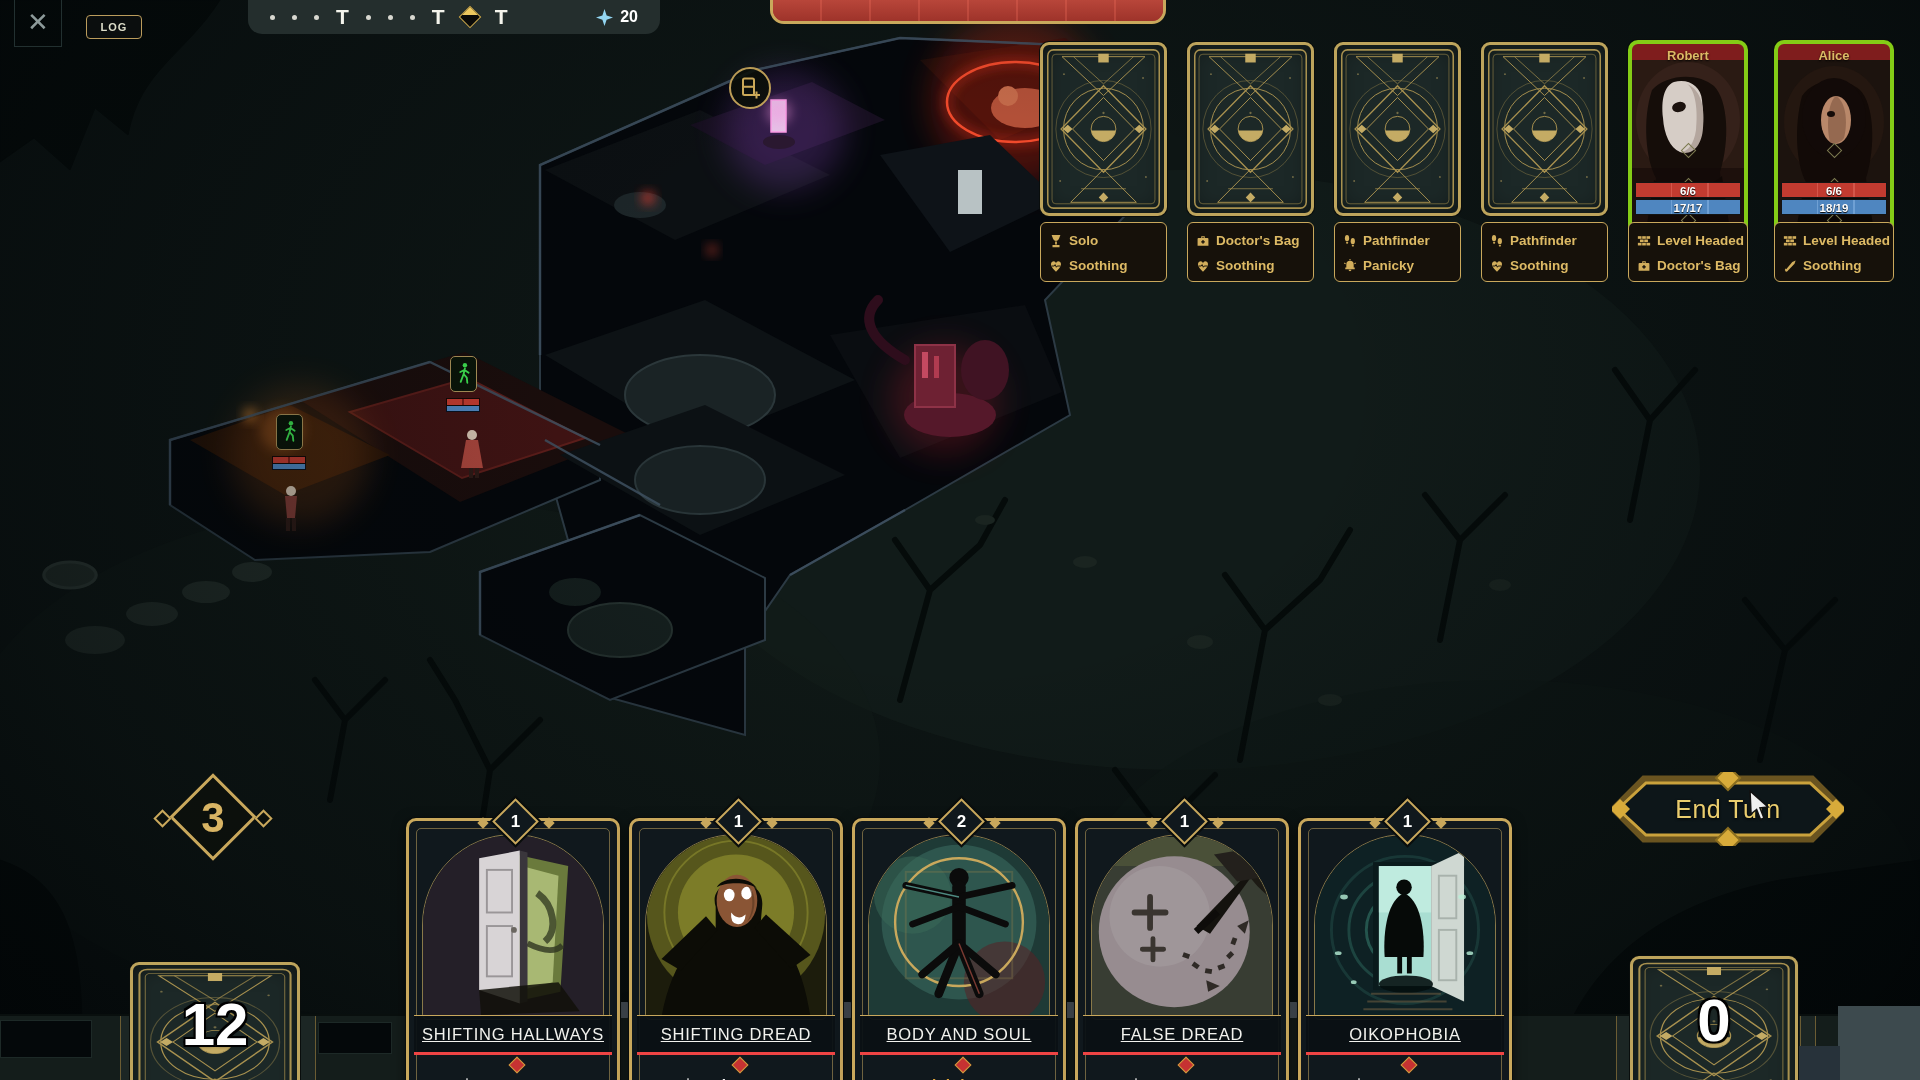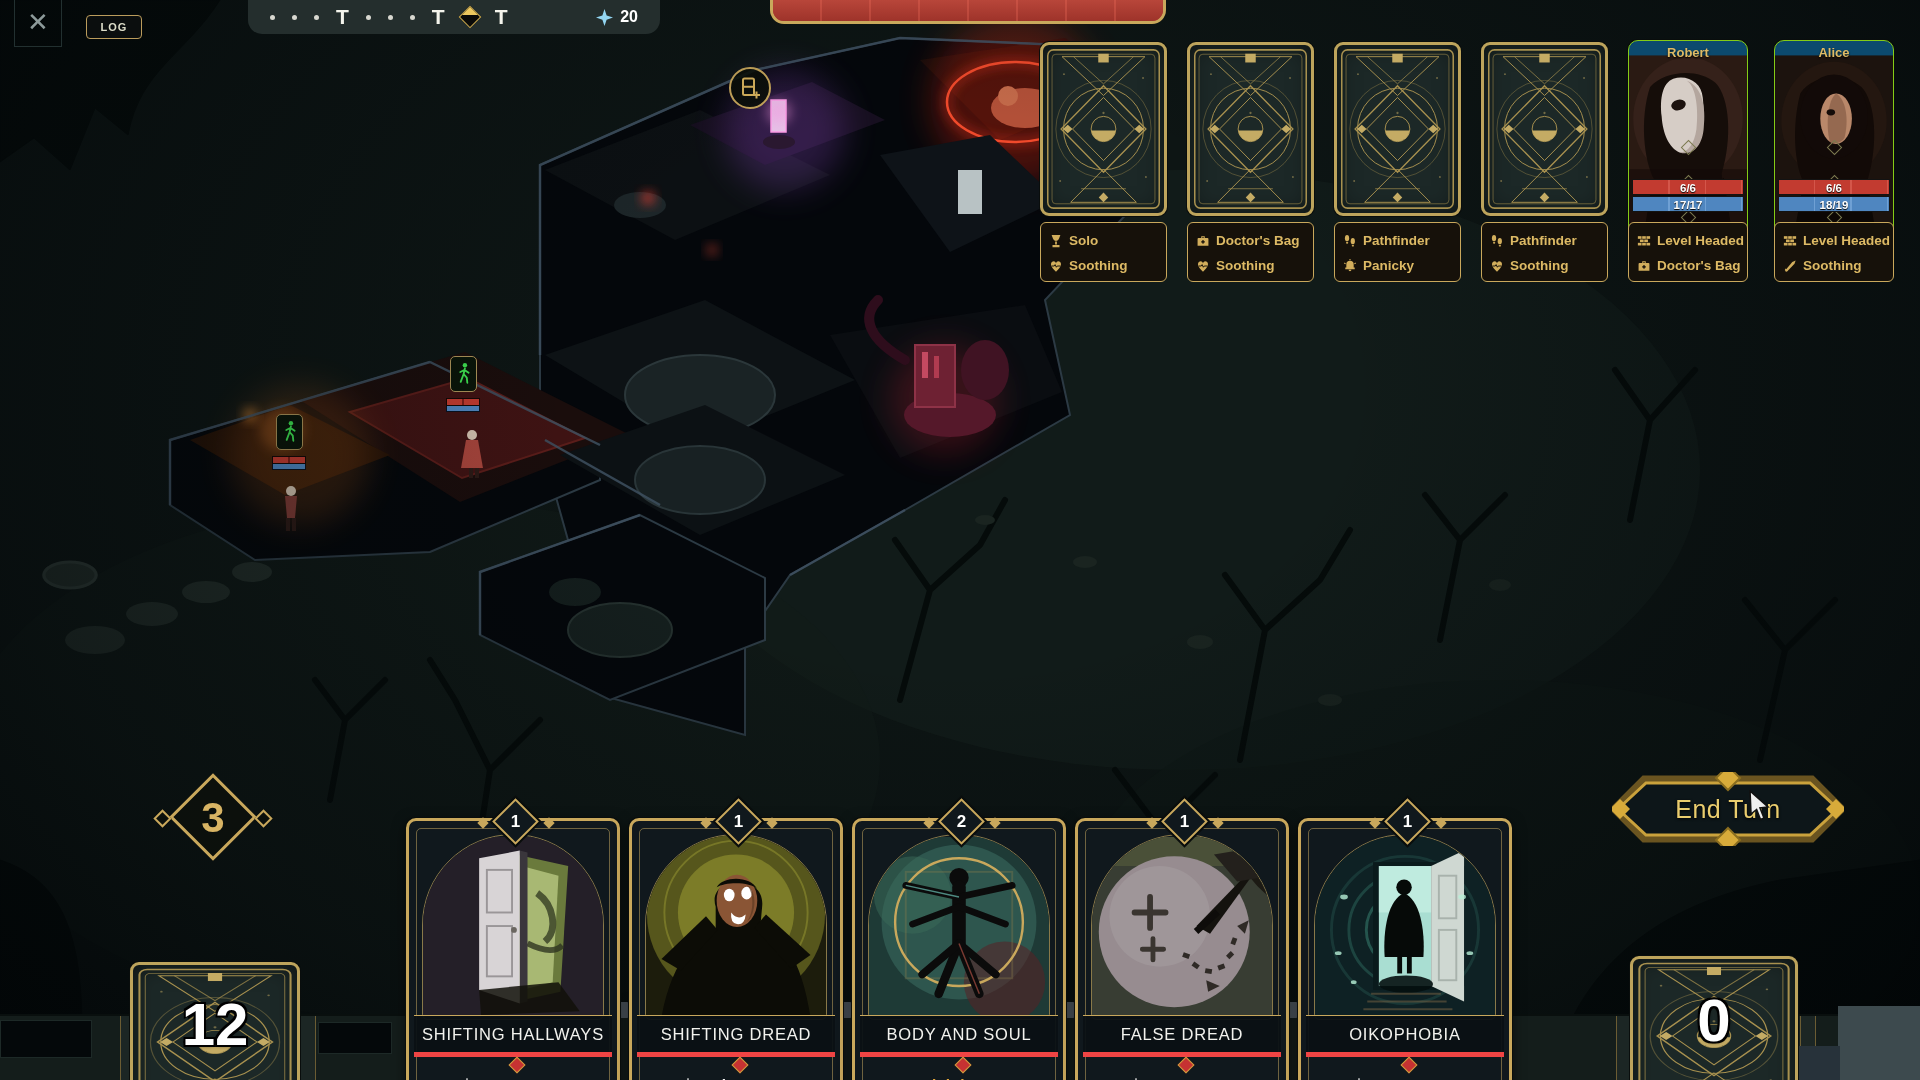--- a/index.html
+++ b/index.html
@@ -44,22 +44,22 @@
     box-shadow:0 0 0 1px #090d0c, inset 0 0 22px rgba(0,0,0,.55);}
   .cardback svg{width:100%;height:100%;display:block;}
   .enemy-card{top:42px;width:127px;height:174px;}
   .trait-box{top:222px;width:127px;height:60px;background:#16110a;border:1.5px solid #c9a85c;
     border-radius:6px;box-sizing:border-box;padding:5px 0 0 8px;}
   .trait-row{display:flex;align-items:center;gap:6px;height:25px;color:#ddba65;
     font-size:13.5px;font-weight:bold;}
   .trait-row .ticon{width:14px;height:14px;color:#d2ae5c;flex:none;}
 
   
-  .char-card{top:40px;width:120px;height:210px;border:1px solid #84cc16;border-radius:10px;
-    box-sizing:border-box;background:#0c4a6e;box-shadow:0 0 0 1px #090d0c;overflow:hidden;}
+  .char-card{top:40px;width:120px;height:210px;border:4px solid #84cc16;border-radius:10px;
+    box-sizing:border-box;background:#7f1d1d;box-shadow:0 0 0 1px #090d0c;overflow:hidden;}
   .char-card svg.portrait{position:absolute;left:0;top:0;width:100%;height:100%;}
   .char-name{position:absolute;top:4px;left:0;right:0;text-align:center;color:#ddba65;
     font-size:13px;font-weight:bold;text-shadow:0 1px 2px #000;}
   .slot-row{position:absolute;left:0;right:0;top:101px;display:flex;align-items:center;
     justify-content:center;gap:24px;flex-direction:column;}
   .slot-diamond{width:9px;height:9px;border:1.5px solid #7c7a50;transform:rotate(45deg);}
   .slot-mult{color:#e6b53c;font-size:14px;font-weight:bold;margin-left:4px;text-shadow:0 1px 2px #000;}
   .bar{position:absolute;left:3px;right:3px;height:16px;text-align:center;color:#fff;
     font-size:11.5px;font-weight:bold;line-height:16px;text-shadow:0 1px 1px #000;
     border:1px solid #131313;box-sizing:border-box;}
@@ -107,22 +107,22 @@
   .hand-card .inner-frame{position:absolute;inset:7px;border:1px solid rgba(190,162,92,.55);border-radius:5px;}
   .card-art{position:absolute;left:13px;right:13px;top:13px;height:184px;overflow:hidden;
     border-radius:95px 95px 6px 6px;border:1px solid rgba(190,162,92,.7);}
   .card-art svg{width:100%;height:100%;display:block;}
   .cost-diamond{position:absolute;left:90px;top:-16px;width:33px;height:33px;transform:rotate(45deg);
     background:#10181d;border:2px solid #c9a85c;box-shadow:0 0 0 2px #090d0c;box-sizing:border-box;}
   .cost-diamond span{position:absolute;left:0;top:0;width:29px;height:29px;transform:rotate(-45deg);
     color:#fff;font-size:17px;font-weight:bold;text-align:center;line-height:30px;}
   .cost-flank{position:absolute;top:-2px;width:8px;height:8px;background:#c9a85c;transform:rotate(45deg);}
   .title-band{position:absolute;left:5px;right:5px;top:194px;height:36px;background:rgba(10,16,20,.94);
-    border-top:1px solid #c9a85c;border-bottom:5px solid #ef4444;
-    color:#f2f2ee;font-size:16.5px;letter-spacing:.8px;text-align:center;line-height:36px;}
+    border-top:1px solid #c9a85c;border-bottom:3px solid #ef4444;
+    color:#f2f2ee;font-size:16.5px;letter-spacing:.8px;text-align:center;line-height:36px;text-decoration:underline;}
   .sep-diamond{position:absolute;left:102px;top:238px;width:10px;height:10px;transform:rotate(45deg);
     background:#c63232;border:1.5px solid #caa23c;}
   .card-footer{position:absolute;left:0;right:0;top:252px;height:24px;display:flex;align-items:center;
     justify-content:center;gap:6px;color:#f2f2f2;font-size:15.5px;font-weight:bold;font-style:italic;}
   .card-footer .ticon{width:14px;height:14px;color:#dcdcdc;font-style:normal;}
   .footer-gold{color:#e0a63c;font-style:normal;}
 
   
   #end-turn{left:1612px;top:772px;width:232px;height:74px;cursor:pointer;}
   #end-turn .et-label{position:absolute;left:0;right:0;top:0;bottom:0;text-align:center;

